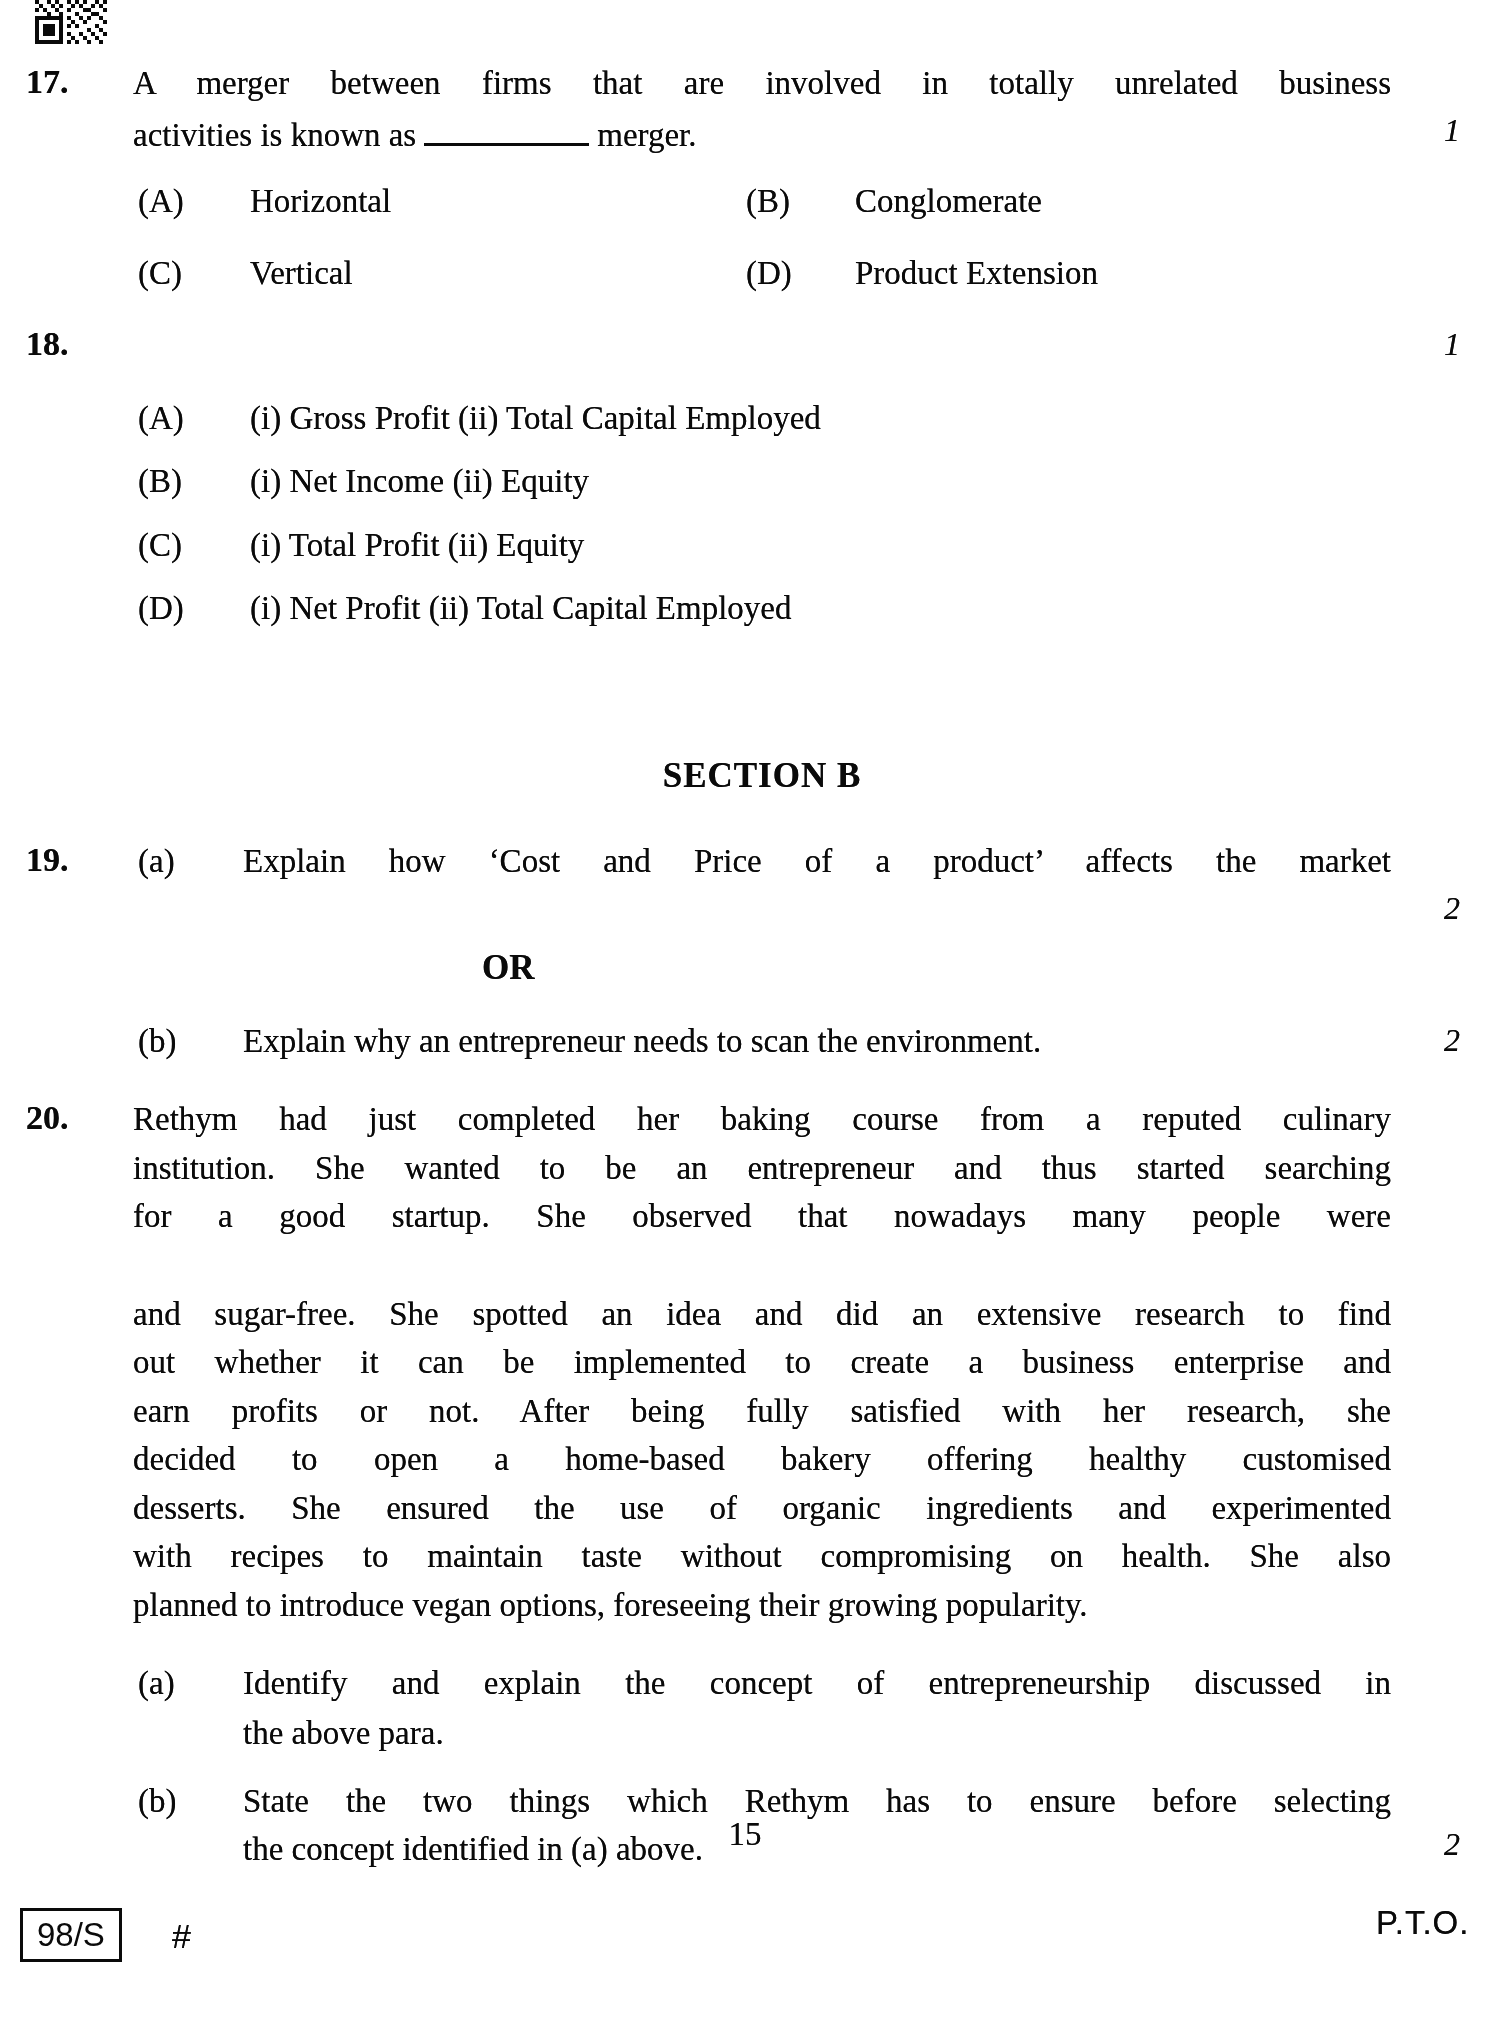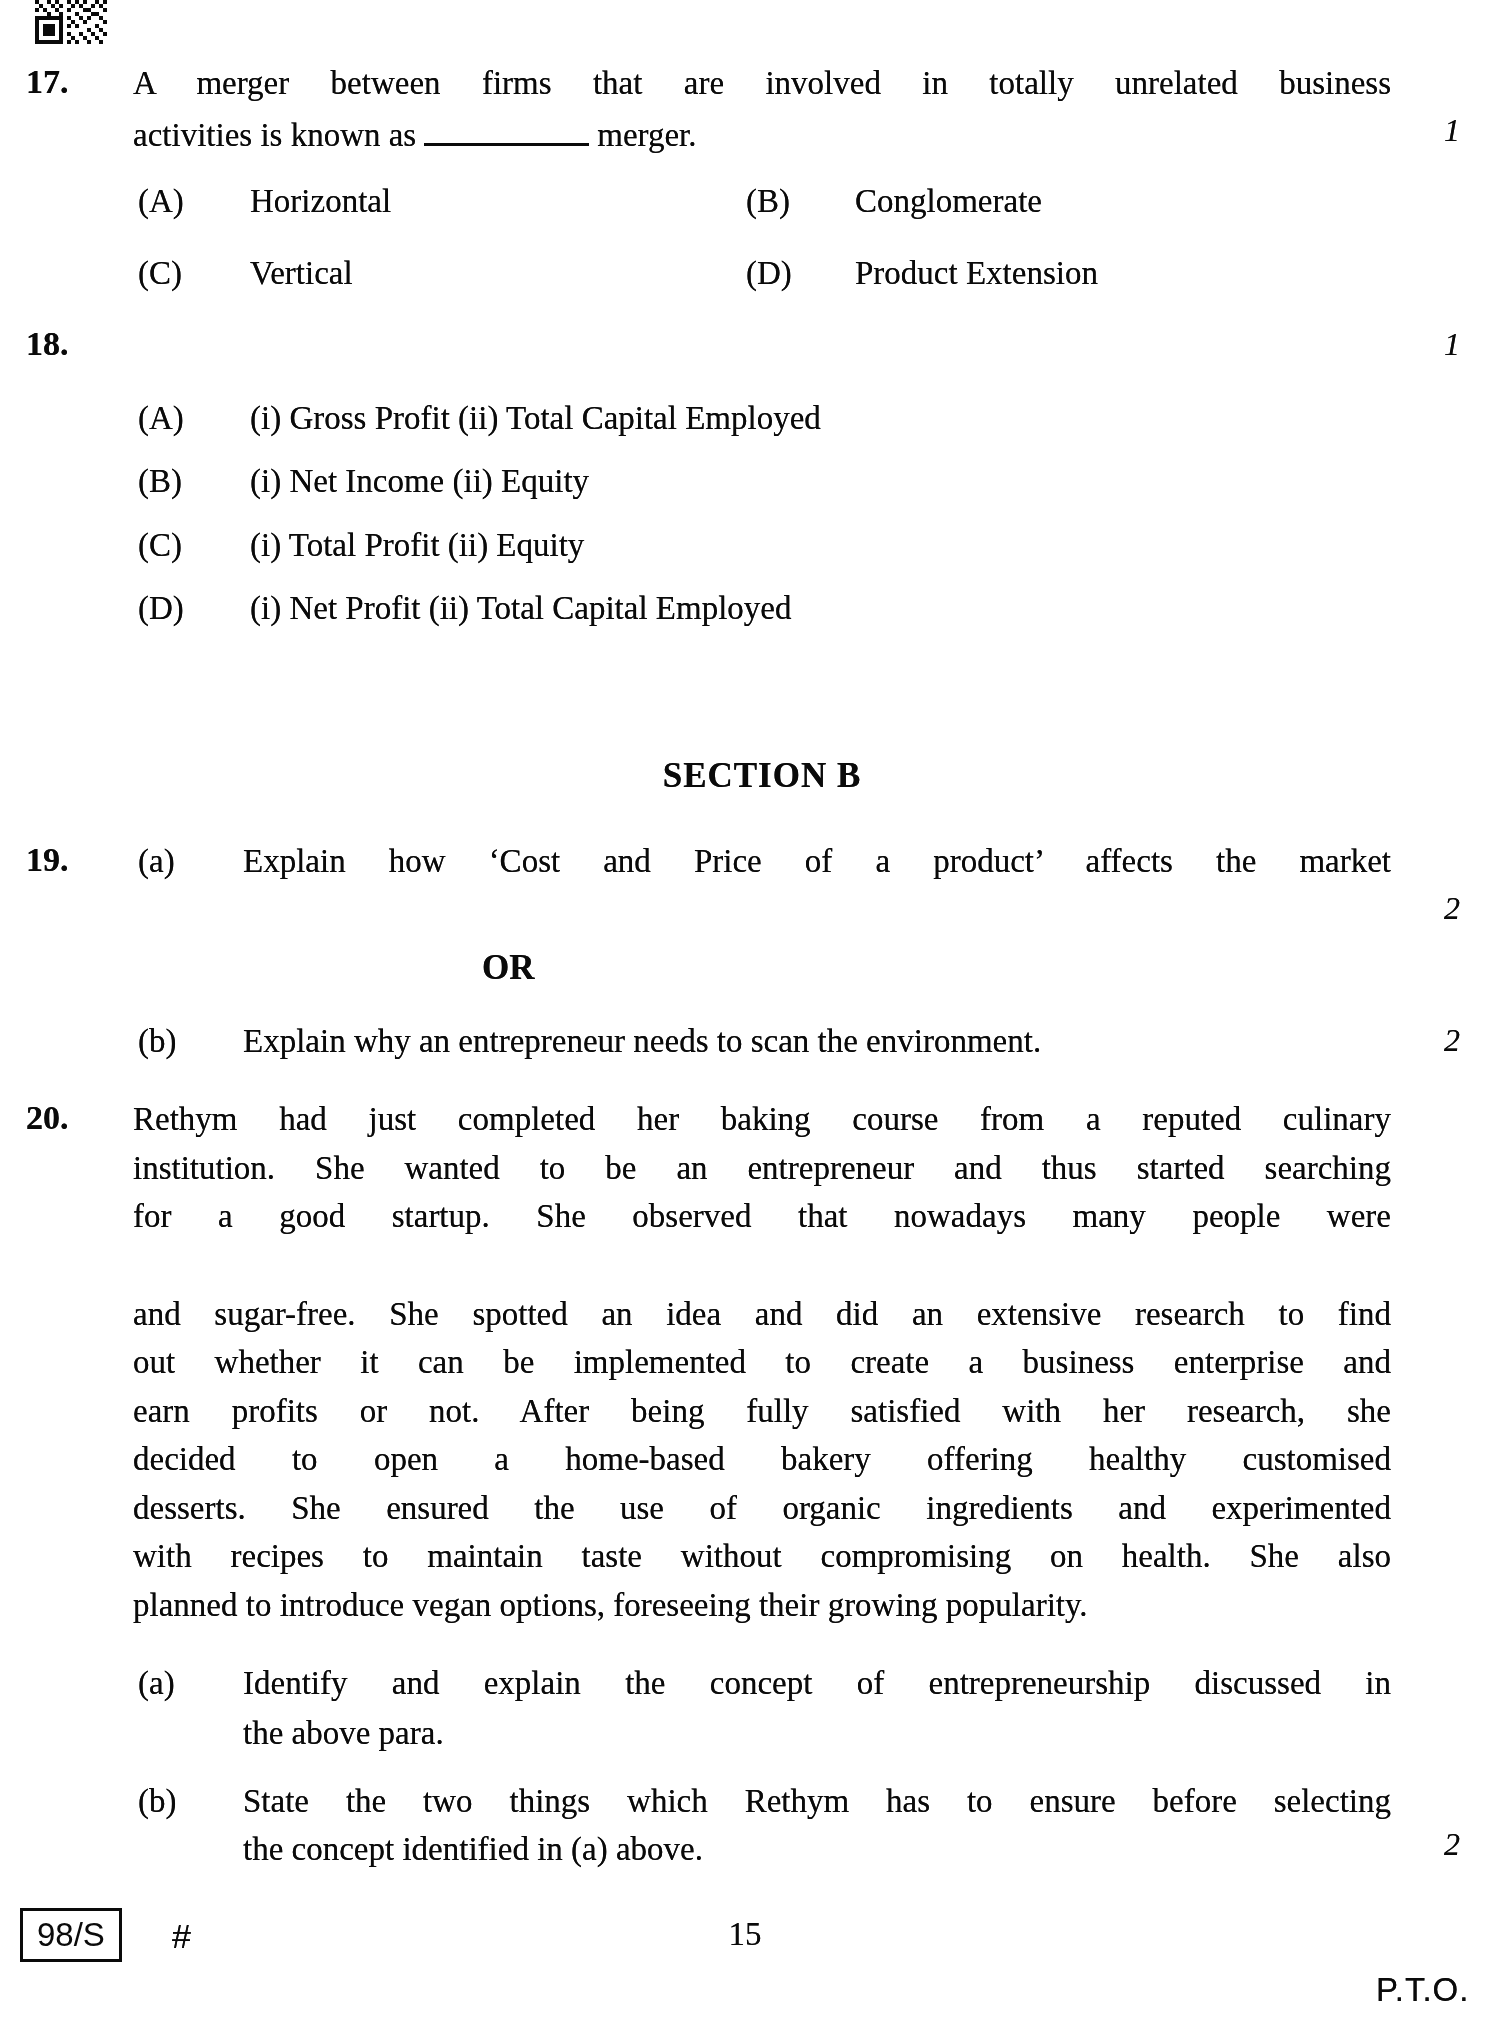--- a/index.html
+++ b/index.html
@@ -70,25 +70,25 @@
     font-family:"Liberation Sans", sans-serif;
     font-size:33px;line-height:40px;
     text-shadow:none;
   }
   .footer-hash{
     position:absolute;left:172px;top:1914px;
     font-family:"Liberation Sans", sans-serif;
     font-size:34px;line-height:44px;
   }
   .footer-page{
-    position:absolute;left:700px;top:1912px;width:90px;
+    position:absolute;left:700px;top:1812px;width:90px;
     text-align:center;font-size:33px;line-height:44px;
   }
   .footer-pto{
-    position:absolute;left:1376px;top:1968px;
+    position:absolute;left:1376px;top:1901px;
     font-family:"Liberation Sans", sans-serif;
     font-size:33px;line-height:44px;letter-spacing:1px;
   }
 </style>
 </head>
 <body>
 
 <div class="page">
 
   <svg class="qr" width="72" height="44" viewBox="0 0 36 22" shape-rendering="crispEdges">

